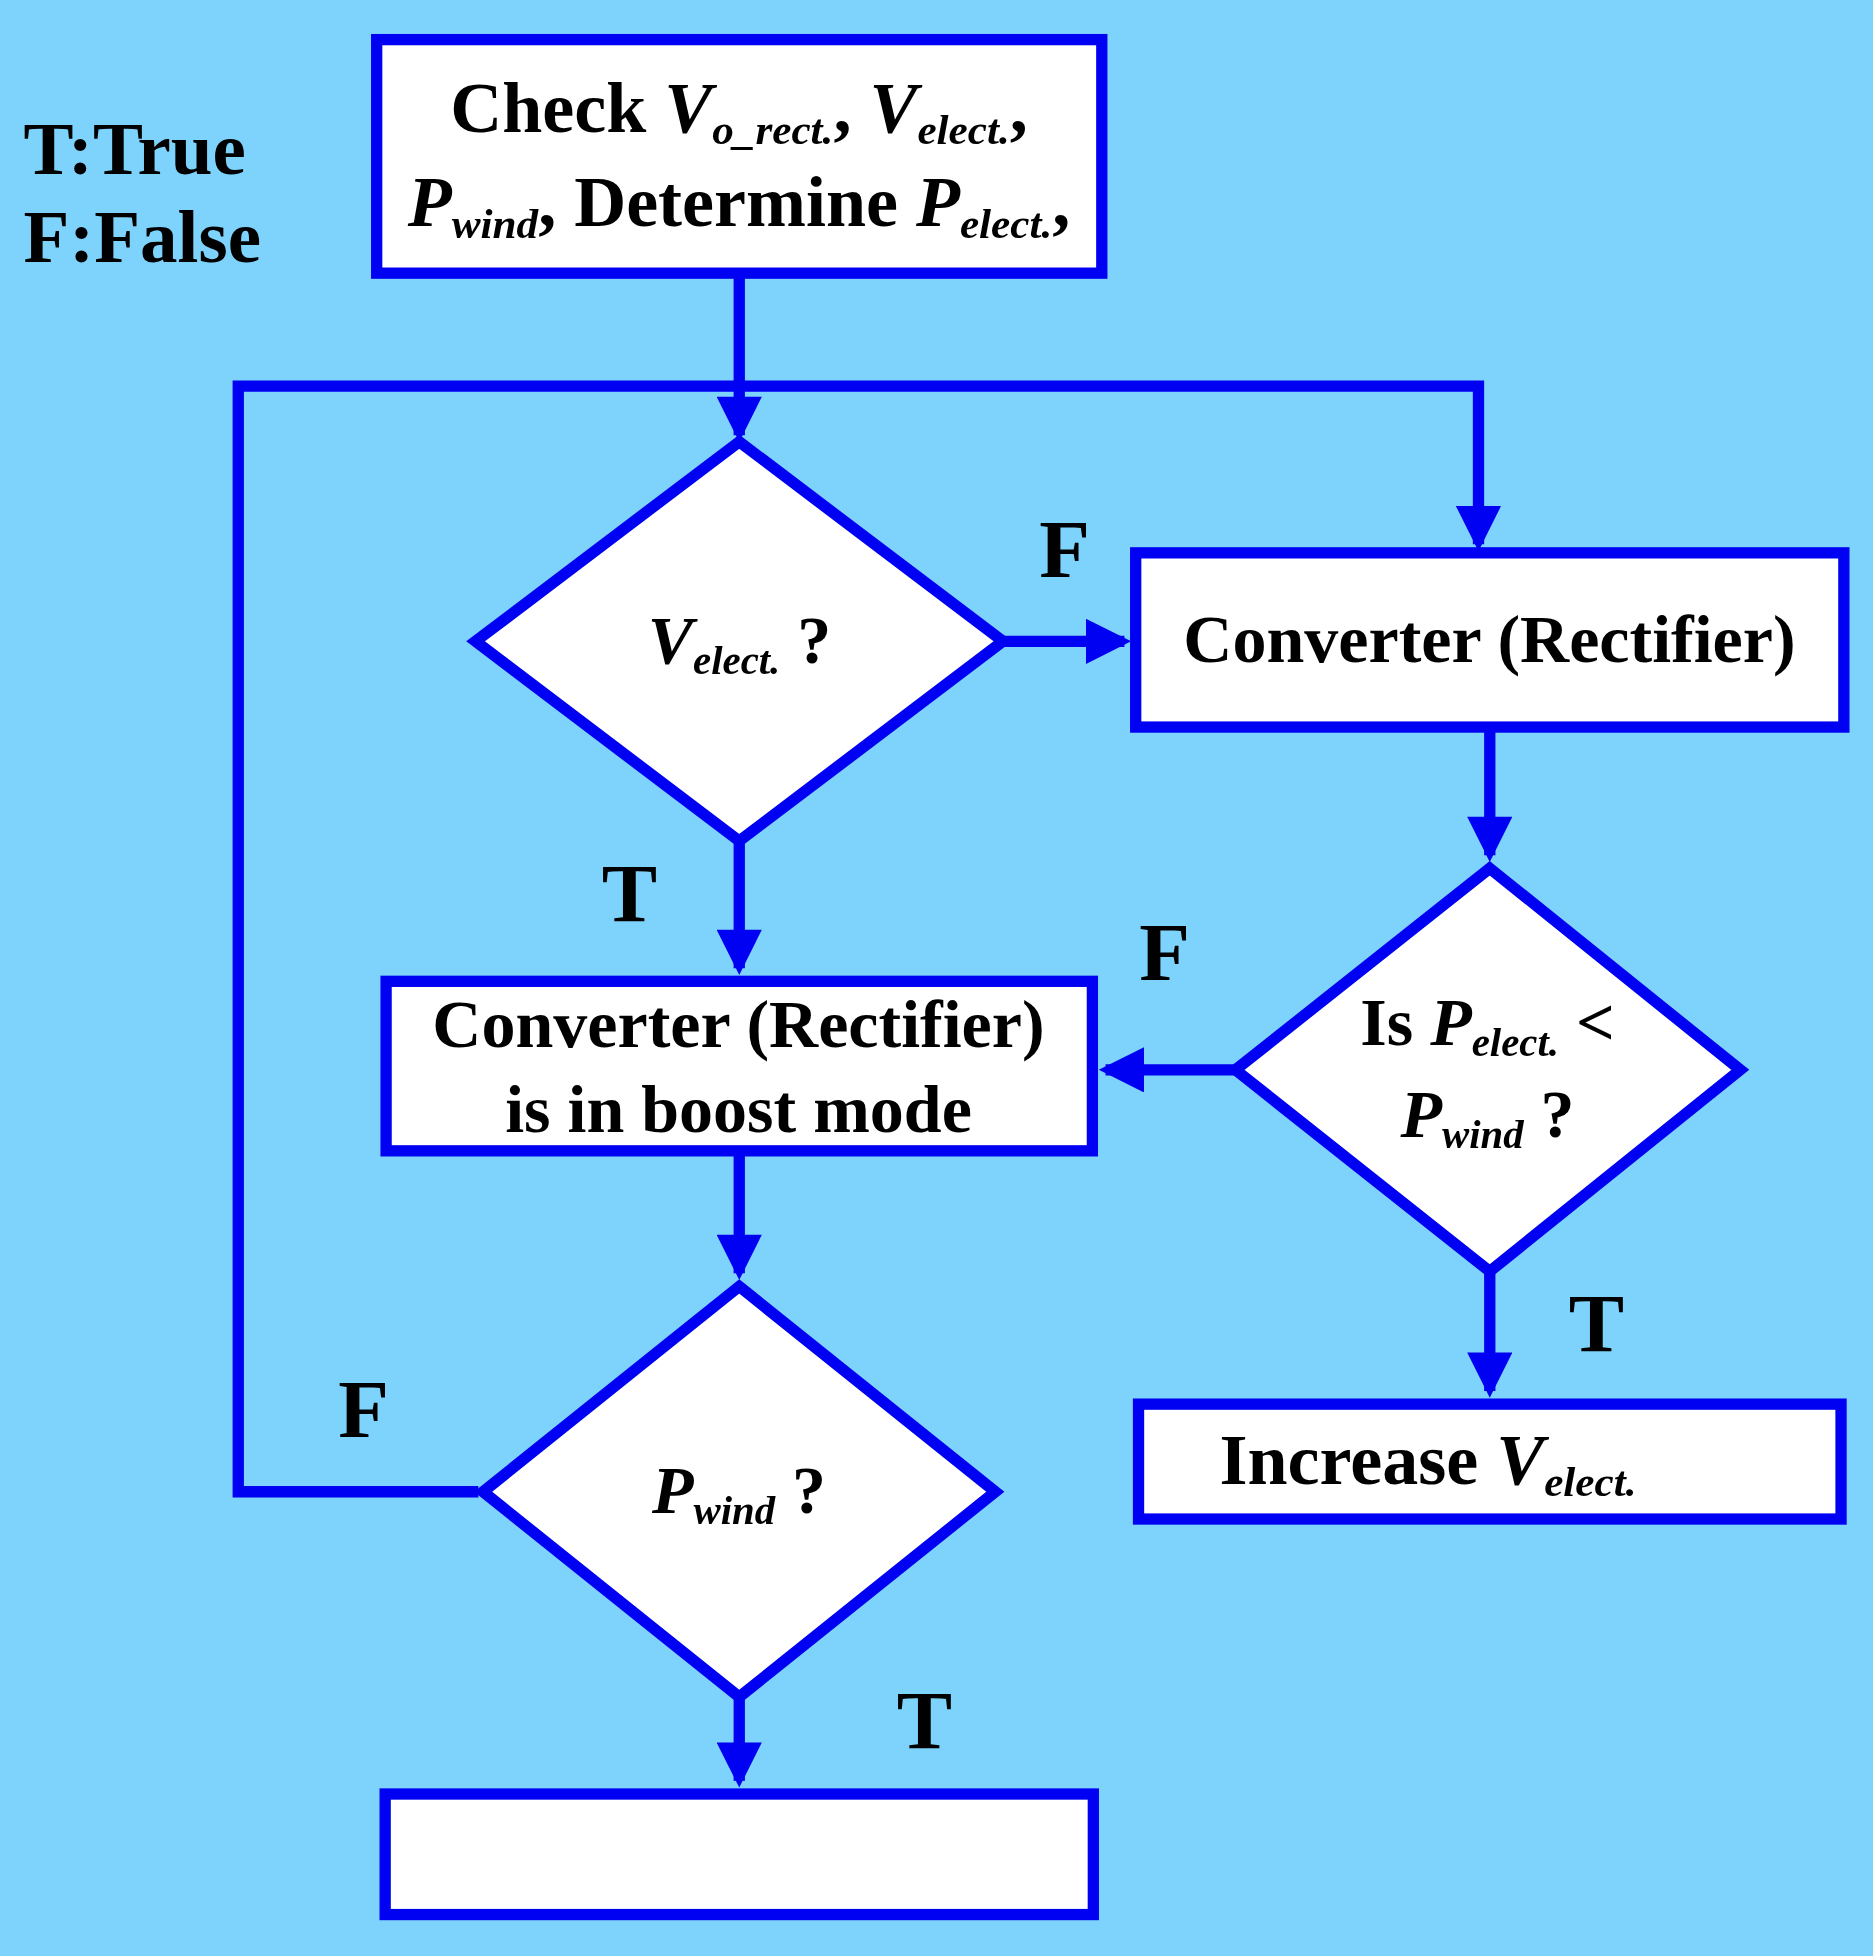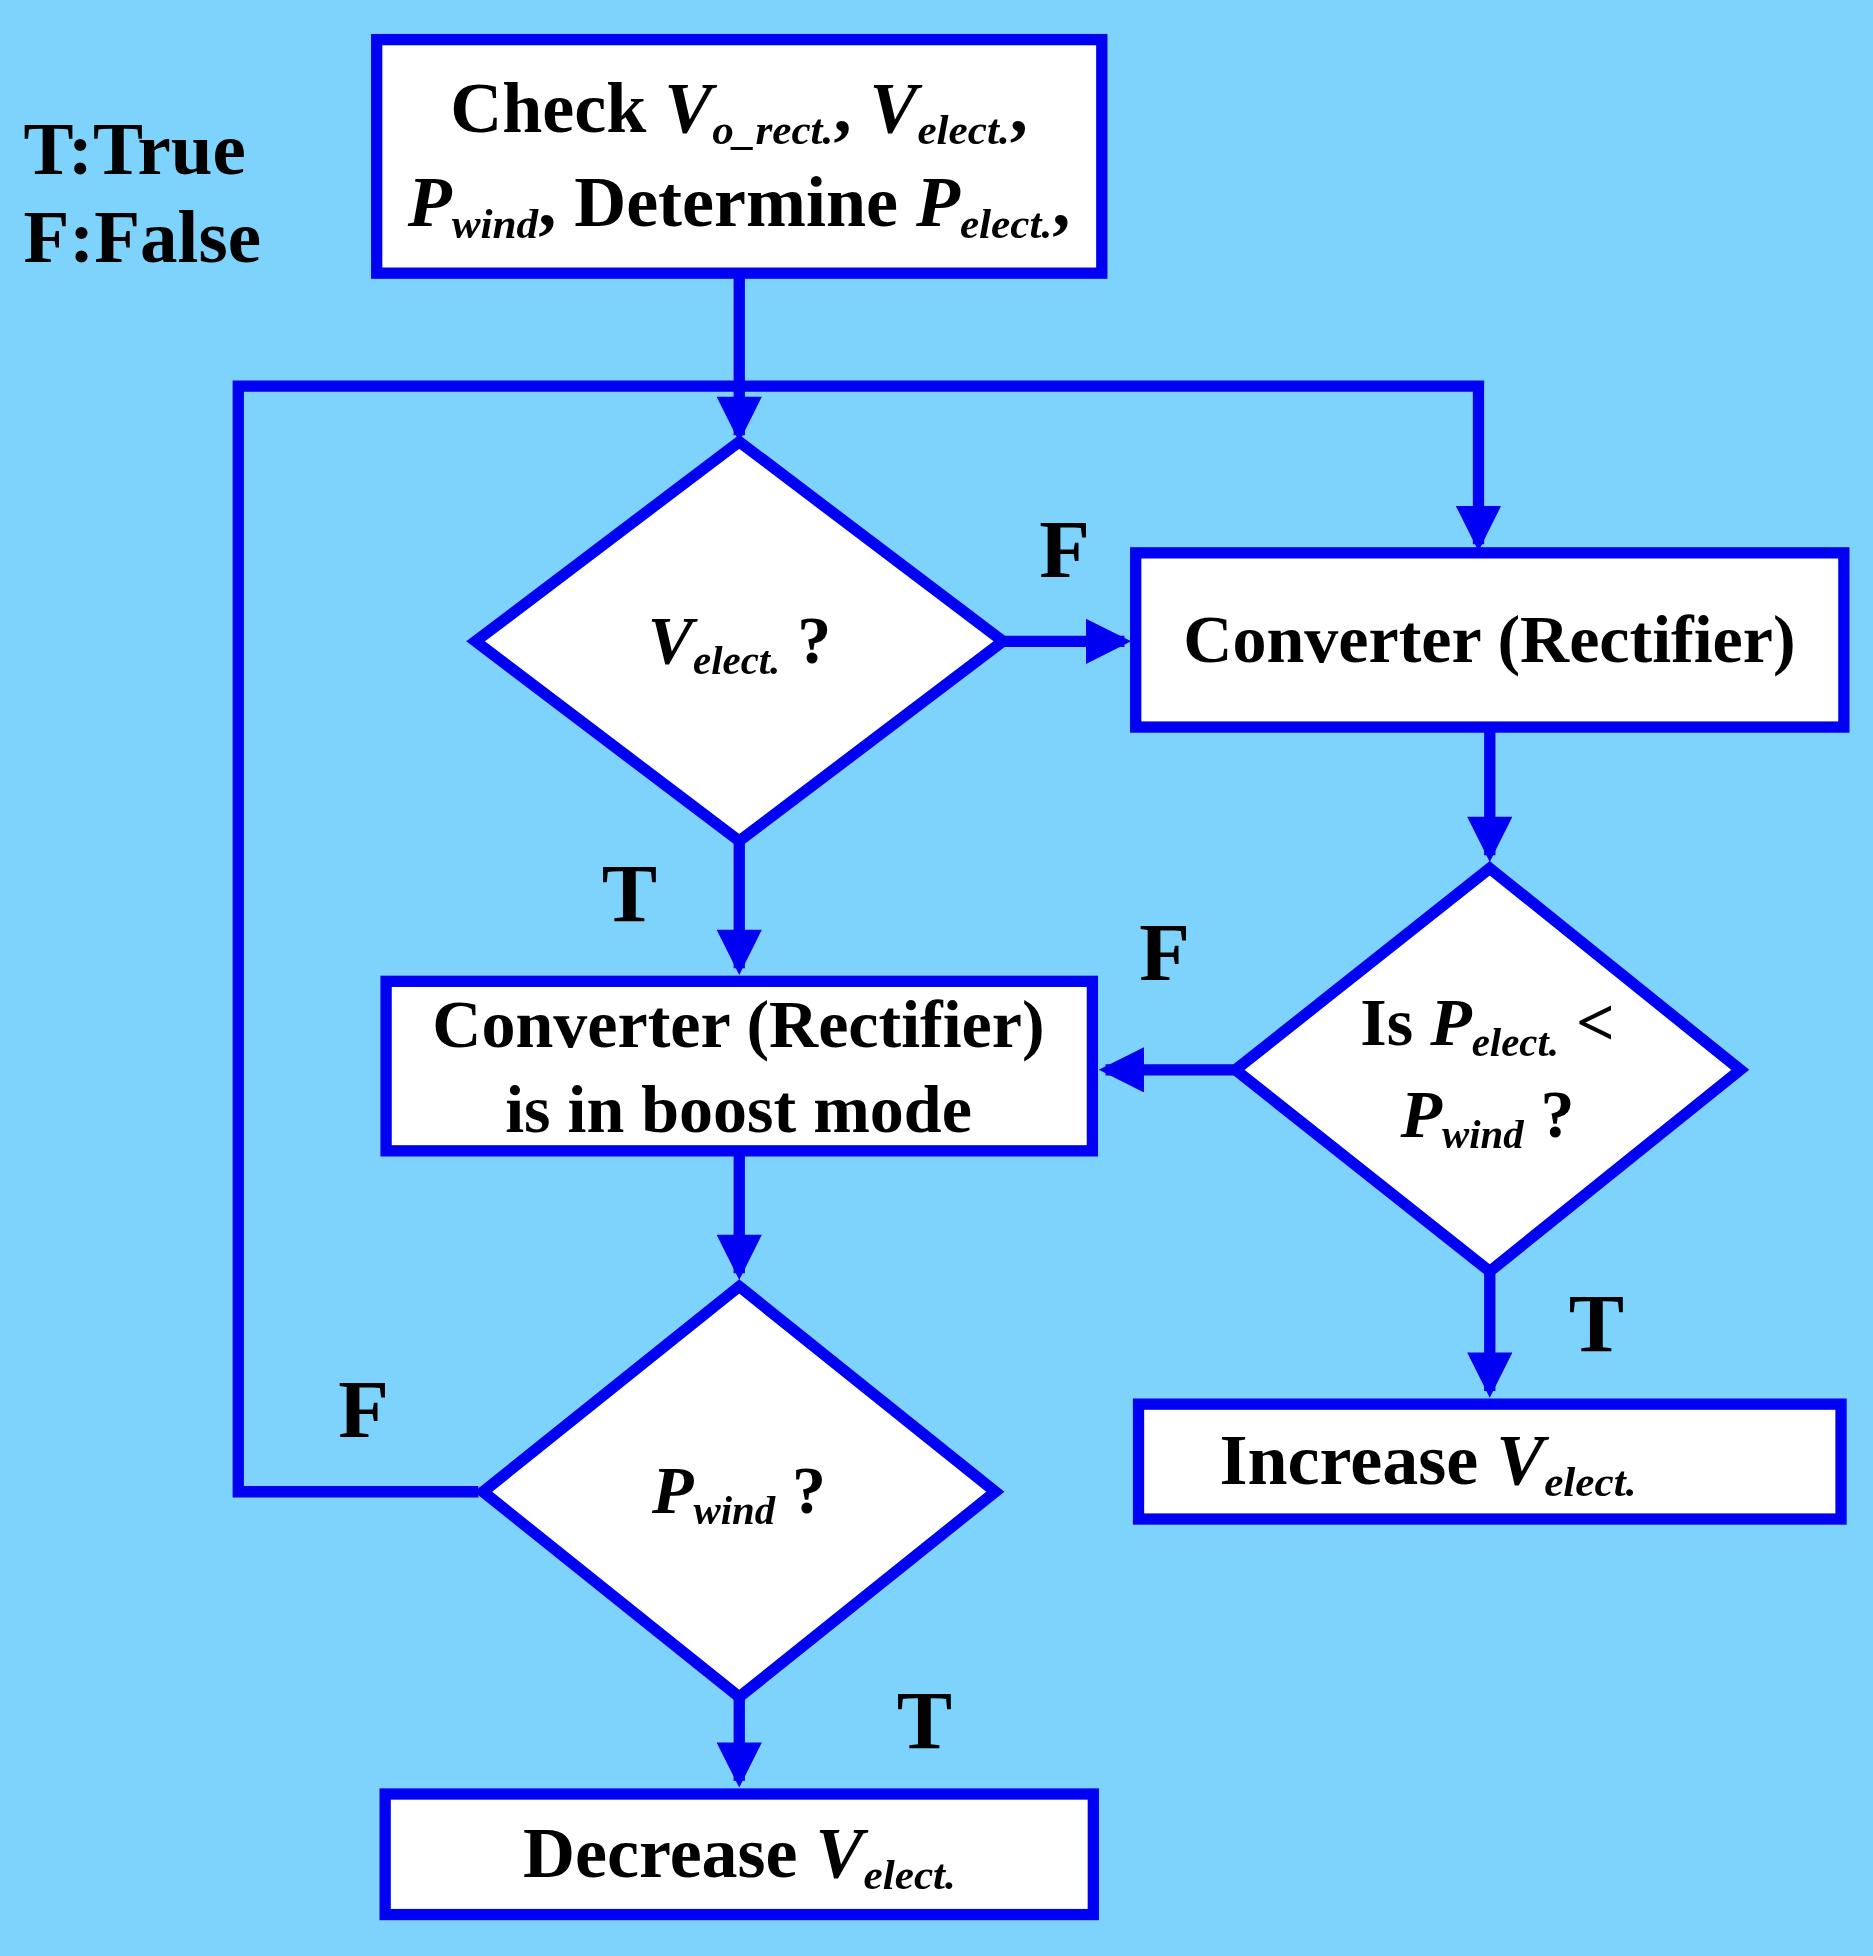--- a/index.html
+++ b/index.html
@@ -111,23 +111,20 @@
   </div>
 
   <div class="node-text f72" style="left:483px;top:1374px;width:512px;height:235px;line-height:1.3;">
     <div class="tline"><span class="vr">P</span><span class="sb">wind</span><span> ?</span></div>
   </div>
 
   <div class="node-text f76" style="left:1086px;top:1407px;width:684px;height:109px;">
     <div class="tline"><span>Increase </span><span class="vr">V</span><span class="sb">elect.</span></div>
   </div>
 
-  <div class="node-text f76" style="left:395px;top:1797px;width:689px;height:115px;">
-    <div class="tline"><span>Decrease </span><span class="vr">V</span><span class="sb">elect.</span></div>
-  </div>
 
   <div class="edge-label" style="left:1008px;top:492px;">F</div>
   <div class="edge-label" style="left:573px;top:836px;">T</div>
   <div class="edge-label" style="left:1108px;top:895px;">F</div>
   <div class="edge-label" style="left:1540px;top:1266px;">T</div>
   <div class="edge-label" style="left:307px;top:1352px;">F</div>
   <div class="edge-label" style="left:868px;top:1663px;">T</div>
 
 </div>
 

